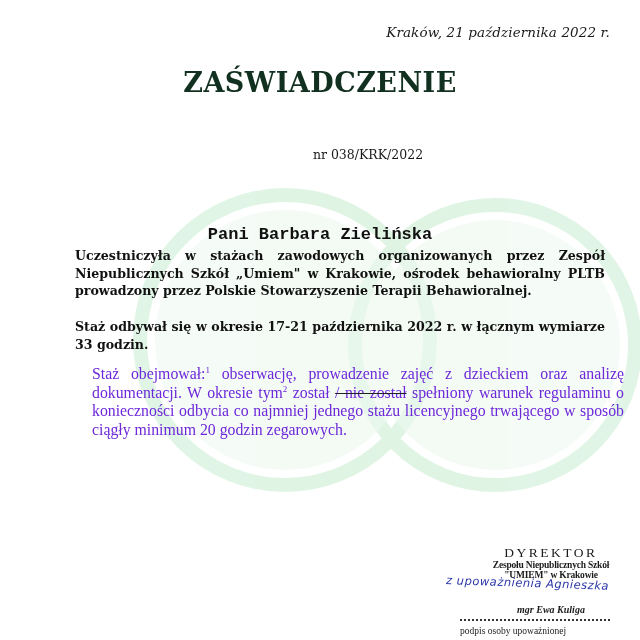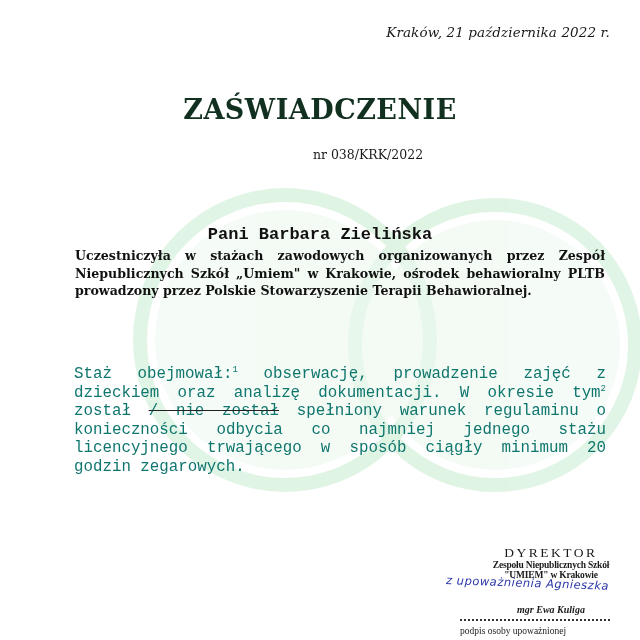--- a/index.html
+++ b/index.html
@@ -9,21 +9,21 @@
       font-family: "DejaVu Serif", serif; color: #111;
     }
     .page { position: absolute; left: 0; top: 0; width: 640px; height: 480px; }
     .watermark { position: absolute; left: 0; top: 0; width: 640px; height: 640px; pointer-events: none; }
     .place-date {
       position: absolute; right: 30px; top: 24px;
       font-family: "DejaVu Serif", serif; font-style: italic;
       font-size: 13.5px; color: #1a1a1a; letter-spacing: 0.1px;
     }
     .title {
-      position: absolute; left: 0; width: 640px; top: 94px; text-align: center;
+      position: absolute; left: 0; width: 640px; top: 67px; text-align: center;
       font-family: "DejaVu Serif", serif; font-weight: bold;
       font-size: 27px; color: #12301f; letter-spacing: 0.5px;
     }
     .doc-number {
       position: absolute; left: 0; width: 640px; top: 147px; text-align: center;
       font-family: "DejaVu Serif", serif; font-size: 12.5px; color: #1a1a1a; margin-left: 48px;
     }
     .recipient {
       position: absolute; left: 0; width: 640px; top: 225px; text-align: center;
       font-family: Liberation Mono, monospace; font-weight: bold;
@@ -31,23 +31,23 @@
     }
     .bold-par {
       position: absolute; left: 75px; width: 530px;
       font-family: "DejaVu Serif", serif; font-weight: bold;
       font-size: 12.6px; line-height: 17.5px; text-align: justify; color: #111;
       text-align-last: left;
     }
     .p1 { top: 247px; }
     .p2 { top: 318px; }
     .plain-par {
-      position: absolute; left: 74px; width: 532px; top: 365px;
-      font-family: Liberation Mono, monospace;
-      font-size: 15.8px; line-height: 18.5px; text-align: justify; color: #0f766e;
+      position: absolute; left: 92px; width: 532px; top: 365px;
+      font-family: Liberation Serif, serif;
+      font-size: 15.8px; line-height: 18.5px; text-align: justify; color: #6d28d9;
     }
     .plain-par sup { font-size: 9px; vertical-align: 6px; line-height: 0; }
     .strike { text-decoration: line-through; text-decoration-color: #222; }
     .director-block {
       position: absolute; left: 440px; width: 200px; top: 546px; text-align: center;
       font-family: "Liberation Serif", serif; color: #1a1a1a;
     }
     .director-title { font-size: 13.5px; letter-spacing: 2.5px; line-height: 14px; margin-left: 22px; }
     .director-org { font-size: 9.5px; font-weight: bold; line-height: 10px; margin-left: 22px; letter-spacing: -0.2px; }
     .director-name { font-size: 10px; font-weight: bold; font-style: italic; line-height: 12px; margin-left: 22px; margin-top: 24px; }
@@ -84,20 +84,21 @@
   <div class="place-date">Kraków, 21 października 2022 r.</div>
 
   <div class="title">ZAŚWIADCZENIE</div>
 
   <div class="doc-number">nr 038/KRK/2022</div>
 
   <div class="recipient">Pani Barbara Zielińska</div>
 
   <div class="bold-par p1">Uczestniczyła w stażach zawodowych organizowanych przez Zespół Niepublicznych Szkół „Umiem" w Krakowie, ośrodek behawioralny PLTB prowadzony przez Polskie Stowarzyszenie Terapii Behawioralnej.</div>
 
+  <div class="bold-par p2">Staż odbywał się w okresie 17-21 października 2022 r. w łącznym wymiarze 33 godzin.</div>
 
   <div class="plain-par"><span>Staż obejmował:</span><sup>1</sup><span> obserwację, prowadzenie zajęć z dzieckiem oraz analizę dokumentacji. W okresie tym</span><sup>2</sup><span> został </span><span class="strike">/ nie został</span><span> spełniony warunek regulaminu o konieczności odbycia co najmniej jednego stażu licencyjnego trwającego w sposób ciągły minimum 20 godzin zegarowych.</span></div>
 
   <div class="director-block">
     <div class="director-title">DYREKTOR</div>
     <div class="director-org">Zespołu Niepublicznych Szkół</div>
     <div class="director-org">"UMIEM" w Krakowie</div>
     <div class="director-name">mgr Ewa Kuliga</div>
   </div>
 

